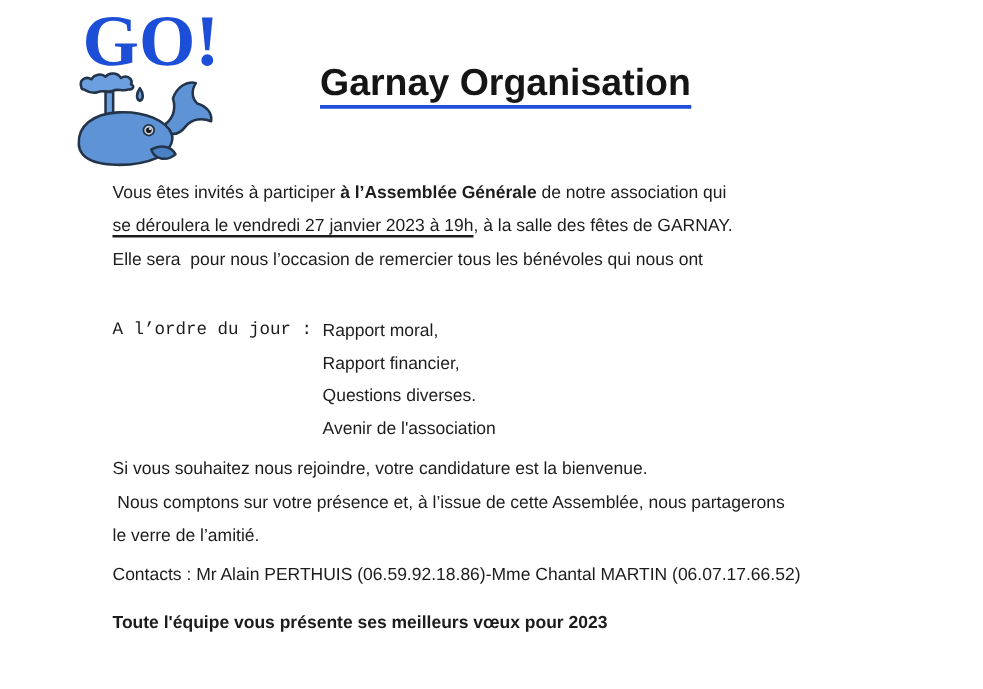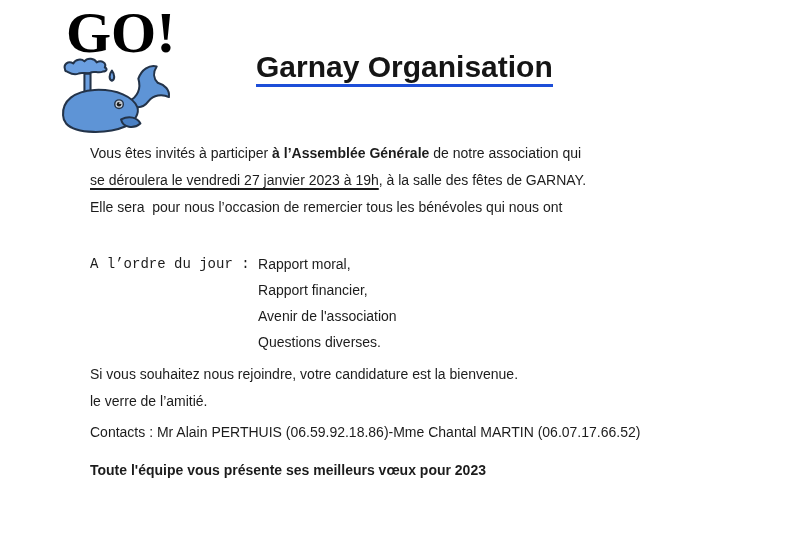--- a/index.html
+++ b/index.html
@@ -17,21 +17,21 @@
   .header { position: relative; height: 136px; }
   .logo-text {
     position: absolute;
     left: 66px;
     top: 6px;
     font-family: "Liberation Serif", serif;
     font-weight: bold;
     font-size: 58px;
     line-height: 0.92;
     letter-spacing: 0px;
-    color: #000000;
+    color: #1d4ed8;
   }
   .whale-svg {
     position: absolute;
     left: 60px;
     top: 56px;
     width: 114px;
     height: 80px;
   }
   .title {
     position: absolute;
@@ -117,26 +117,27 @@
     <section class="intro">
       <p class="line"><span>Vous êtes invités à participer </span><span class="seg-bold">à l’Assemblée Générale</span><span> de notre association qui</span></p>
       <p class="line"><span class="seg-bold-underline">se déroulera le vendredi 27 janvier 2023 à 19h</span><span>, à la salle des fêtes de GARNAY.</span></p>
       <p class="line"><span>Elle sera  pour nous l’occasion de remercier tous les bénévoles qui nous ont</span></p>
     </section>
 
     <section class="agenda">
       <p class="line agenda-label">A l’ordre du jour : </p>
       <p class="line agenda-item">Rapport moral,</p>
       <p class="line agenda-item">Rapport financier,</p>
+      <p class="line agenda-item">Questions diverses.</p>
       <p class="line agenda-item">Avenir de l'association</p>
-      <p class="line agenda-item">Questions diverses.</p>
     </section>
 
     <section class="closing">
       <p class="line">Si vous souhaitez nous rejoindre, votre candidature est la bienvenue.</p>
+      <p class="line"> Nous comptons sur votre présence et, à l’issue de cette Assemblée, nous partagerons</p>
       <p class="line">le verre de l’amitié.</p>
     </section>
 
     <p class="line contacts">Contacts : Mr Alain PERTHUIS (06.59.92.18.86)-Mme Chantal MARTIN (06.07.17.66.52)</p>
 
     <p class="line greeting">Toute l'équipe vous présente ses meilleurs vœux pour 2023</p>
 
   </main>
 </div>
 

